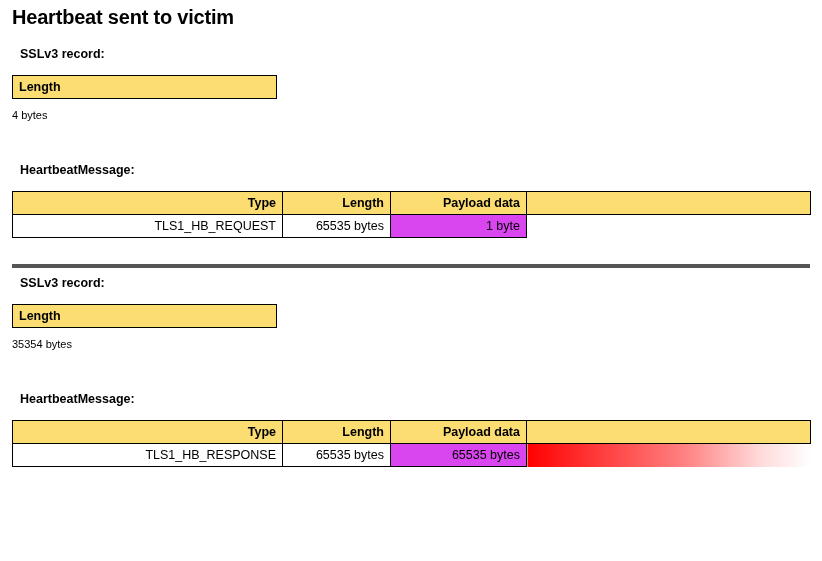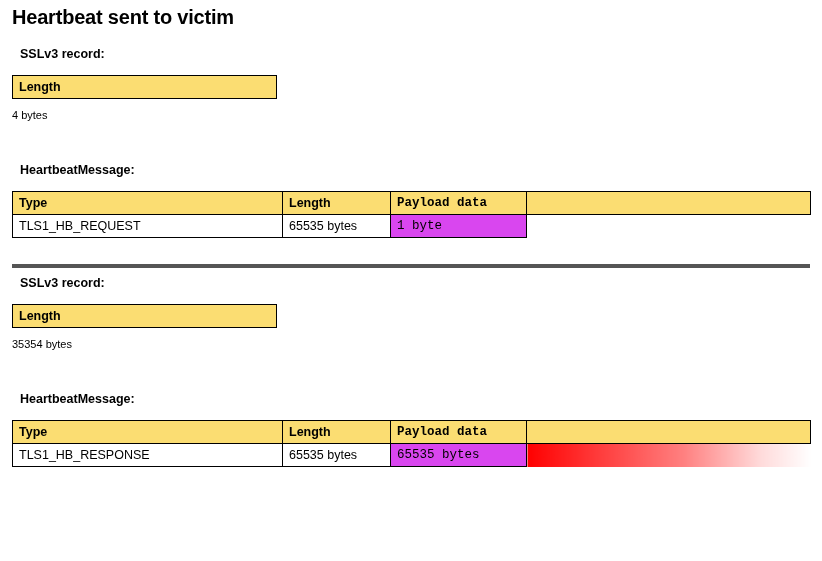--- a/index.html
+++ b/index.html
@@ -48,34 +48,34 @@
 
   table.hb {
     border-collapse: collapse;
     table-layout: fixed;
     width: 798px;
     font-size: 12.5px;
   }
   table.hb td, table.hb th {
     border: 1px solid #000000;
     padding: 4px 6px;
-    text-align: left;
+    text-align: right;
     font-weight: normal;
     height: 18px;
     box-sizing: border-box;
     overflow: hidden;
     white-space: nowrap;
   }
   table.hb thead th {
     background: #fbdd72;
     font-weight: bold;
   }
   .col-type { width: 270px; }
   .col-len  { width: 108px; }
-  .col-pay  { width: 136px; font-family: Liberation Mono, monospace; }
+  .col-pay  { width: 136px; }
   .col-rest { width: 284px; }
 
   th.hdr-rest { background: #fbdd72; }
   td.cell-green { background: #d946ef; border: 1px solid #000000; }
   td.cell-empty { border: none !important; background: transparent; }
   td.cell-leak {
     border: none !important;
     padding: 0;
     background: linear-gradient(to right, #ff0000 0%, #ff2b2b 18%, #ff8080 55%, #ffdada 82%, #ffffff 100%);
   }

